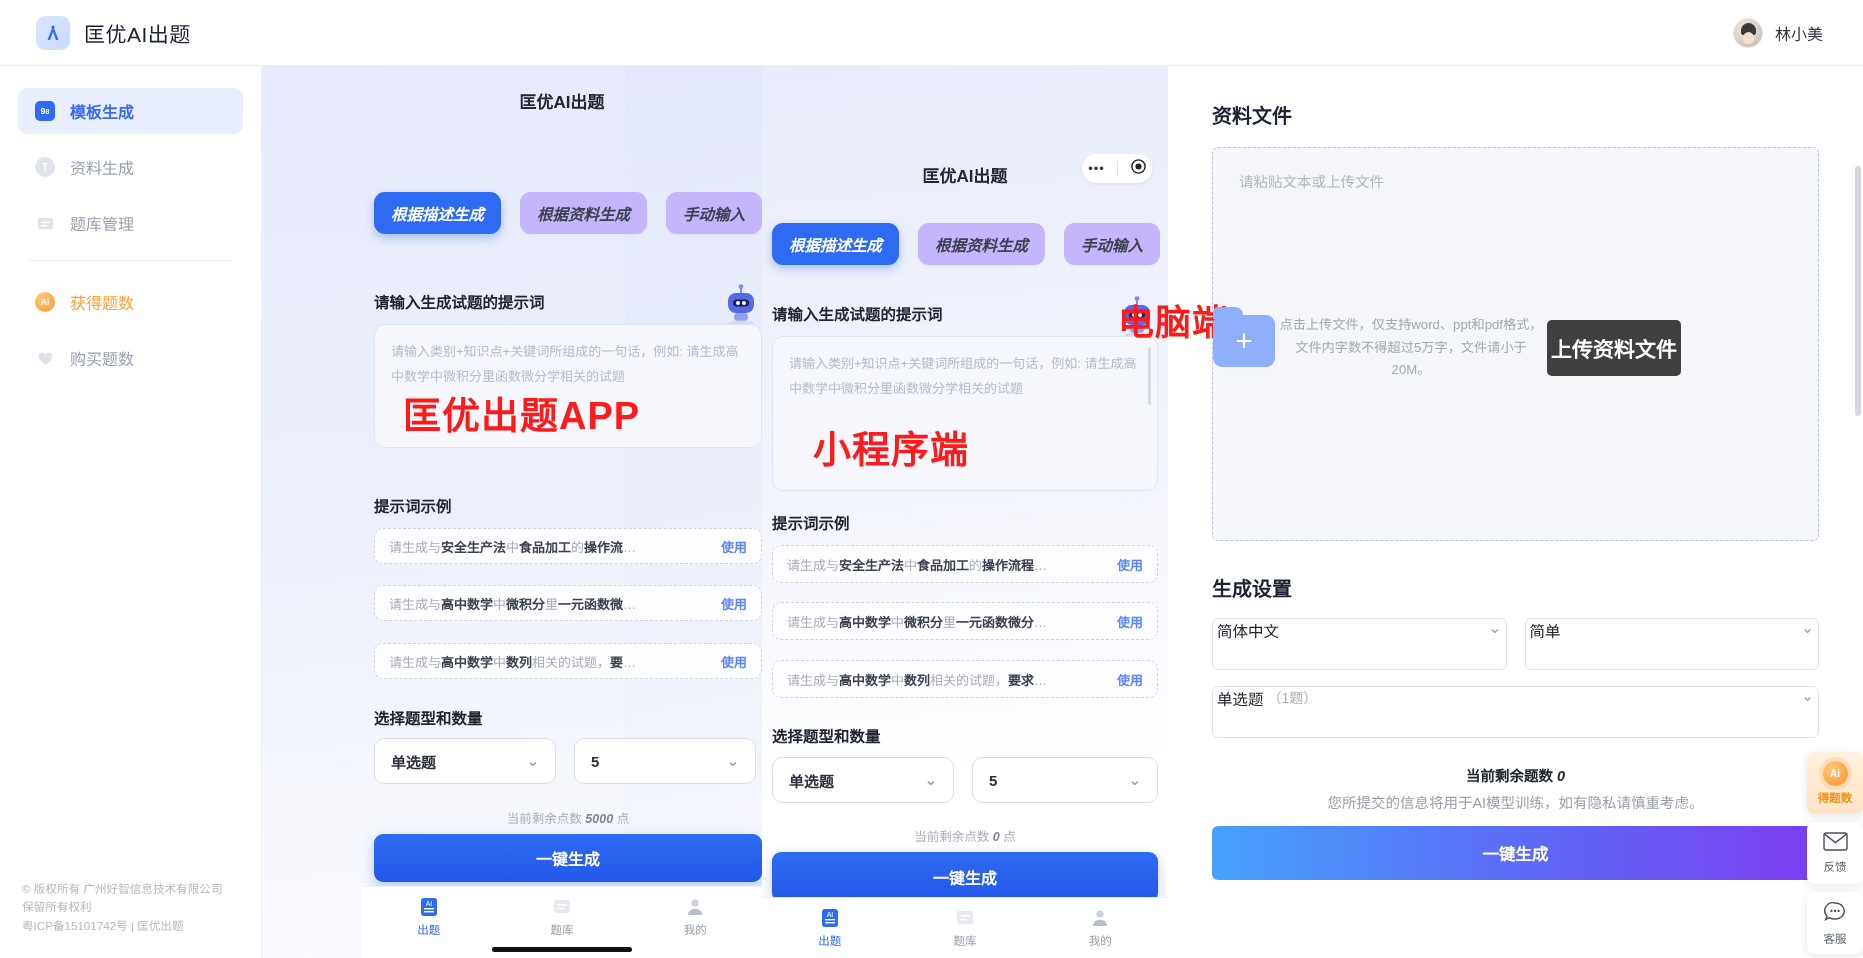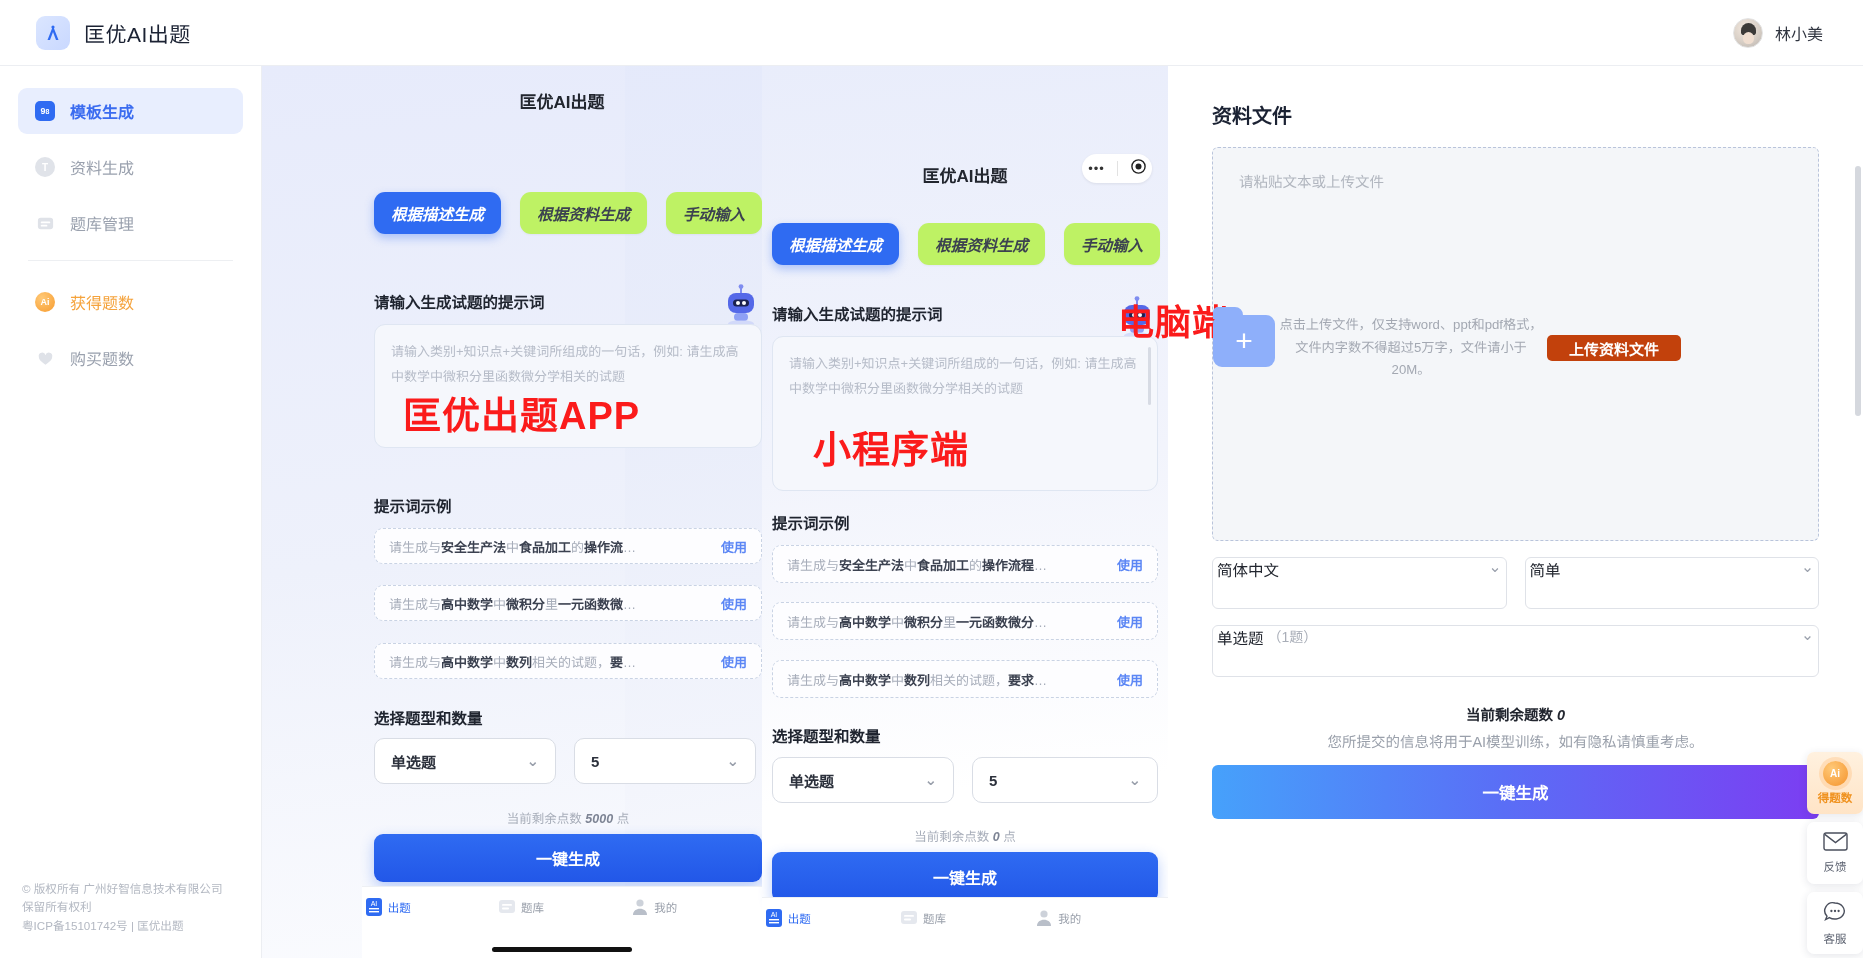--- a/index.html
+++ b/index.html
@@ -93,21 +93,21 @@
     background:linear-gradient(175deg,#e7ebfb 0%,#eef1fb 55%,#fafbfe 100%);
   }
 
   
   .phone{ position:absolute; }
   .phone-title{
     text-align:center; font-size:17px; font-weight:bold; color:#22262f;
   }
   .tabs{ display:flex; gap:19px;font-style:italic; }
   .tab{
-    height:42px; padding:0 17px; border-radius:11px; background:#bef264;
+    height:42px; padding:0 17px; border-radius:11px; background:#c4b5fd;
     display:flex; align-items:center; justify-content:center;
     font-size:15.5px; font-weight:bold; color:#3c4250; white-space:nowrap;
     box-shadow:0 1px 2px rgba(30,40,80,.05);
   }
   .tab.active{
     background:#2f6bf2; color:#fff;
     box-shadow:0 4px 10px rgba(47,107,242,.35);
   }
   .field-label{ font-size:15.5px; font-weight:bold; color:#1f242f; }
   .robot{ width:42px; height:46px; position:relative; }
@@ -141,21 +141,21 @@
     color:#fff; font-size:16px; font-weight:bold;
     display:flex; align-items:center; justify-content:center;
     box-shadow:0 5px 14px rgba(47,107,242,.33);
   }
   .tabbar{
     position:absolute; left:0; bottom:0; width:100%;
     background:#fff; border-top:1px solid #eef0f4;
     display:flex; align-items:flex-start; justify-content:space-around;
     padding-top:9px;
   }
-  .tb-item{ display:flex; align-items:center; gap:3px; width:33%; }
+  .tb-item{ display:flex; flex-direction:column; align-items:center; gap:3px; width:33%; }
   .tb-lab{ font-size:11.5px; color:#9aa0ab; }
   .tb-item.active .tb-lab{ color:#2f6bf2; }
   .tb-ico{ width:22px; height:22px; }
   .home-ind{
     position:absolute; left:50%; transform:translateX(-50%); bottom:6px;
     width:140px; height:5px; border-radius:3px; background:#111;
   }
   .capsule{
     width:70px;height:29px;border-radius:15px;background:#fff;
     display:flex;align-items:center;justify-content:space-around;
@@ -185,22 +185,22 @@
   }
   .folder::before{
     content:""; position:absolute; left:0; top:-8px; width:30px; height:12px;
     background:#8eaffa; border-radius:5px 8px 0 0;
   }
   .folder span{ color:#fff; font-size:30px; font-weight:300; line-height:1; position:relative; z-index:2;}
   .upload-hint{
     margin-top:14px; text-align:center; font-size:13.2px; color:#a3a8b2; line-height:1.72; width:272px;
   }
   .btn-upload{
-    margin-top:14px; width:134px; height:26px; border-radius:5px;
-    background:#c2410c; color:#fff; font-size:15px; font-weight:bold;
+    margin-top:14px; width:134px; height:56px; border-radius:5px;
+    background:#404040; color:#fff; font-size:21px; font-weight:bold;
     display:flex; align-items:center; justify-content:center;
   }
   .rp-title2{ margin-top:32px; font-size:20px; font-weight:bold; color:#1b2233; }
   .rsel-row{ display:flex; gap:18px; margin-top:16px; }
   .rsel{
     flex:1; height:52px; border:1px solid #dfe2e8; border-radius:6px; background:#fff;
     display:flex; align-items:flex-start; padding:0 4px; font-size:15.5px; color:#22262f;
   }
   .rsel.wide{ width:100%; flex:none; margin-top:16px; }
   .rsel .muted{ color:#a9aeb8; margin-left:4px; font-size:14px;}
@@ -560,20 +560,21 @@
                 <span>+</span>
               </div>
           </div>
           <div class="upload-hint">点击上传文件，仅支持word、ppt和pdf格式，文件内字数不得超过5万字，文件请小于 20M。</div>
           <div class="btn-upload">
             <span>上传资料文件</span>
           </div>
         </div>
       </div>
 
+      <div class="rp-title2">生成设置</div>
 
       <div class="rsel-row">
         <div class="rsel">
           <span>简体中文</span>
           <span class="chev">⌄</span>
         </div>
         <div class="rsel">
           <span>简单</span>
           <span class="chev">⌄</span>
         </div>

